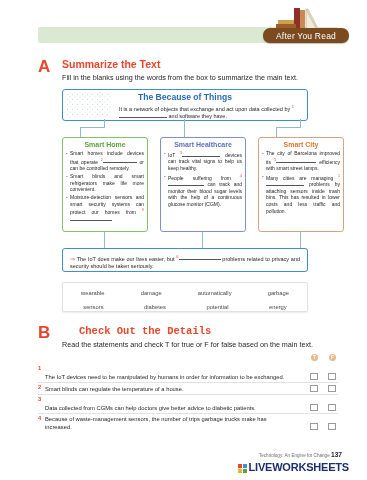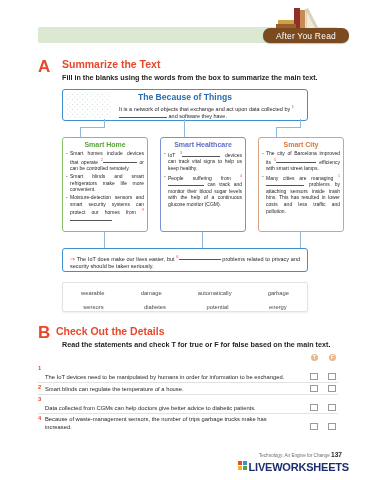--- a/index.html
+++ b/index.html
@@ -32,21 +32,21 @@
 
   
   .sec-letter{
     position:absolute;font-size:17px;font-weight:bold;color:#e8472b;
     font-family:"Liberation Sans", sans-serif;
   }
   .sec-title{
     position:absolute;font-size:10.5px;font-weight:bold;color:#e8472b;
   }
   .sec-sub{
-    position:absolute;font-size:7.2px;font-weight:bold;color:#231f20;
+    position:absolute;font-size:7.2px;font-weight:normal;color:#231f20;
   }
 
   
   .iot-box{
     position:absolute;left:62px;top:89px;width:244px;height:30px;
     border:1px solid #3f8fd0;border-radius:3px;background:#ffffff;
     overflow:hidden;
   }
   .dots{
     position:absolute;left:2px;top:2px;width:46px;height:26px;
@@ -141,21 +141,21 @@
   }
   .box.t{left:272px;}
   .box.f{left:290px;}
 
   
   .foot-src{
     position:absolute;right:25px;top:451px;font-size:4.6px;color:#6d6d6d;
   }
   .foot-pg{font-size:6.6px;font-weight:bold;color:#231f20;}
   .lw{
-    position:absolute;right:18px;top:461px;display:flex;align-items:flex-start;
+    position:absolute;right:18px;top:461px;display:flex;align-items:flex-end;
   }
   .lw-icon{
     width:9px;height:9px;display:grid;grid-template-columns:1fr 1fr;
     grid-template-rows:1fr 1fr;gap:.5px;margin-right:1.5px;
   }
   .lw-icon i{display:block;}
   .lw-txt{font-size:11px;font-weight:bold;color:#1c2e6e;letter-spacing:-.2px;}
 </style>
 </head>
 <body>
@@ -246,21 +246,21 @@
     </div>
     <div class="wb-row">
       <span>sensors</span>
       <span>diabetes</span>
       <span>potential</span>
       <span>energy</span>
     </div>
   </div>
 
   <div class="sec-letter" style="left:38px;top:323px;">B</div>
-  <div class="sec-title" style="left:56px;top:325px;">Check Out the Details</div>
+  <div class="sec-title" style="left:79px;top:325px;font-family:Liberation Mono, monospace;">Check Out the Details</div>
   <div class="sec-sub" style="left:62px;top:340px;">Read the statements and check T for true or F for false based on the main text.</div>
 
   <div class="tf-head" style="left:311px;">
     <div class="tf-circle">T</div>
   </div>
   <div class="tf-head" style="left:329px;">
     <div class="tf-circle">F</div>
   </div>
 
   <div class="stmt-wrap">

